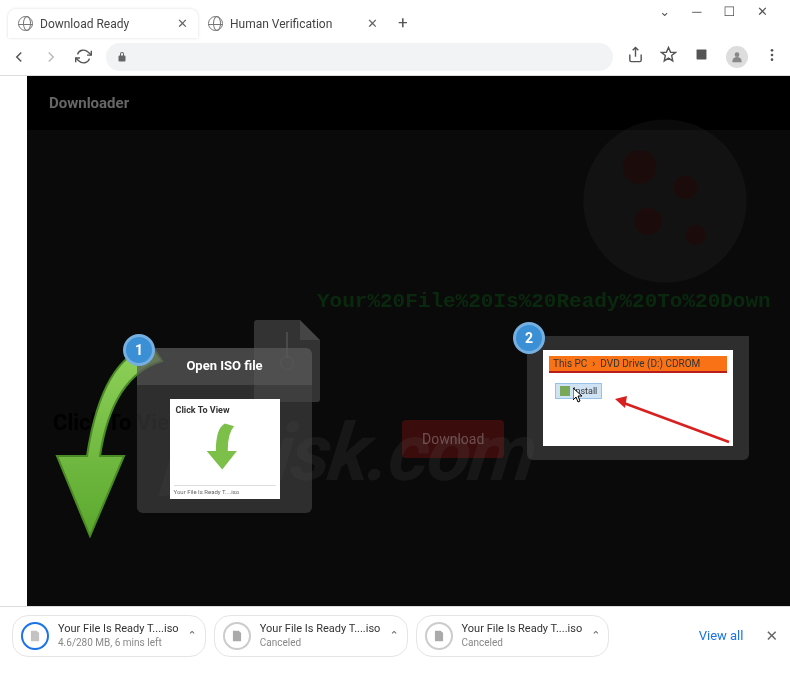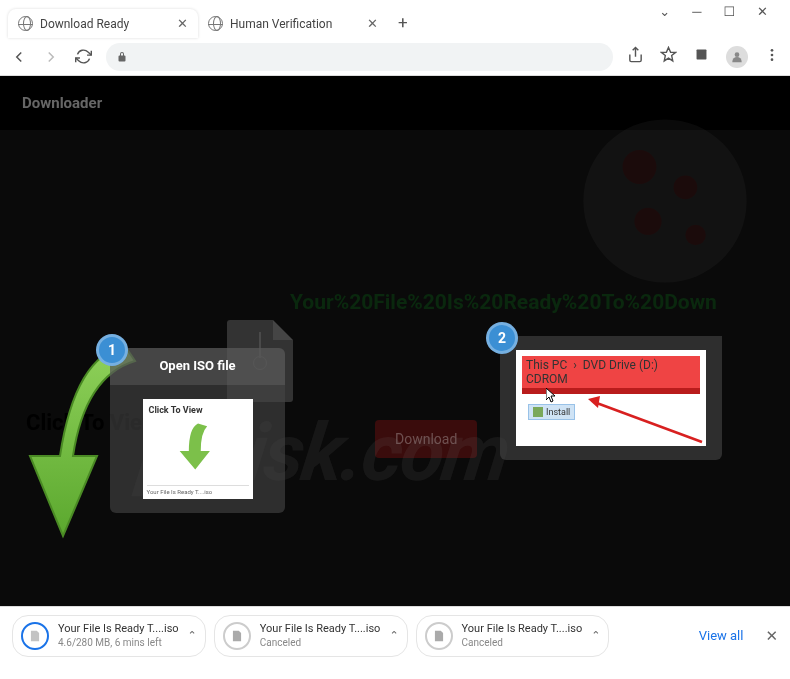--- a/index.html
+++ b/index.html
@@ -19,32 +19,32 @@
 
 .toolbar { height:38px; background:#fff; display:flex; align-items:center; padding:0 10px; gap:14px; border-bottom:1px solid #ddd; }
 .navbtn { width:18px; height:18px; display:flex; align-items:center; justify-content:center; color:#666; cursor:pointer; }
 .navbtn.dis { color:#bbb; }
 .omnibox { flex:1; height:28px; background:#f1f3f4; border-radius:14px; display:flex; align-items:center; padding:0 10px; color:#666; }
 .lock { width:12px; height:14px; }
 .tbicons { display:flex; gap:16px; align-items:center; color:#555; }
 .avatar { width:22px; height:22px; border-radius:50%; background:#ddd; display:flex; align-items:center; justify-content:center; }
 
 
-.viewport { height:530px; background:#131313; position:relative; overflow:hidden; }
+.viewport { height:530px; background:#131313; position:relative; overflow:hidden;margin-left:27px; }
 .overlay-dark { position:absolute; inset:0; background:rgba(0,0,0,.45); z-index:2; }
 
 .brandbar { height:54px; background:#000; display:flex; align-items:center; padding:0 22px; position:relative; z-index:1; }
 .brandbar .txt { color:#bbb; font-weight:bold; font-size:15px; }
 
 .content { position:relative; z-index:1; height:476px; padding:20px; }
 
 .watermark { position:absolute; right:40px; top:40px; z-index:3; opacity:.18; }
 .watermark svg { width:170px; height:170px; }
 
-.bigtitle { position:absolute; left:290px; top:160px; color:#134a1a; font-size:21px; font-weight:bold; z-index:1; }
+.bigtitle { position:absolute; left:290px; top:160px; color:#134a1a; font-size:21px; font-weight:bold; z-index:1;font-family:Liberation Mono, monospace; }
 
 .filecard { position:absolute; left:227px; top:190px; width:66px; height:82px; background:rgba(235,235,235,.35); border-radius:3px; z-index:1; }
 .filecard::before { content:""; position:absolute; right:0; top:0; border-width:10px; border-style:solid; border-color:#131313 #131313 rgba(200,200,200,.3) rgba(200,200,200,.3); }
 .zipcircle { position:absolute; left:50%; top:36px; width:14px; height:14px; margin-left:-7px; border:1.5px solid #888; border-radius:50%; }
 .zipline { position:absolute; left:50%; top:12px; width:2px; height:26px; margin-left:-1px; background:#888; }
 
 .clicktxt { position:absolute; left:26px; top:280px; color:#000; font-size:22px; font-weight:bold; z-index:1; }
 
 .dlbtn { position:absolute; left:375px; top:290px; background:#6a1616; color:#c89090; padding:11px 20px; border-radius:4px; font-size:14px; z-index:1; cursor:pointer; }
 
@@ -199,21 +199,21 @@
           </svg>
         <div style="position:absolute;bottom:4px;left:4px;right:4px;font-size:6px;color:#666;border-top:1px solid #ddd;padding-top:2px;">Your File Is Ready T....iso</div>
       </div>
     </div>
   </div>
 
   <div class="step" style="left:500px; top:260px; width:222px;">
     <div class="step-badge">2</div>
     <div class="step-body">
       <div class="screenshot screenshot2">
-        <div style="font-size:12px;padding:2px 4px;background:#ef4444;border-bottom:6px solid #b91c1c;">
+        <div style="font-size:10px;padding:2px 4px;background:#f97316;border-bottom:2px solid #b91c1c;">
           <span>This PC</span> &nbsp;›&nbsp; <span>DVD Drive (D:) CDROM</span>
         </div>
         <div style="margin:10px 6px;padding:2px 4px;border:1px solid #99c2e8;background:#cfe3f5;display:inline-flex;align-items:center;gap:3px;font-size:9px;">
           <svg width="10" height="10" viewBox="0 0 10 10">
               <rect width="10" height="10" fill="#7aa85a"></rect>
             </svg>
           <span>Install</span>
         </div>
         <svg style="position:absolute;left:30px;top:38px;" width="12" height="16" viewBox="0 0 12 16">
             <path d="M0 0 L0 12 L3 9 L5 14 L7 13 L5 8 L9 8 Z" fill="#fff" stroke="#000" stroke-width="1"></path>

